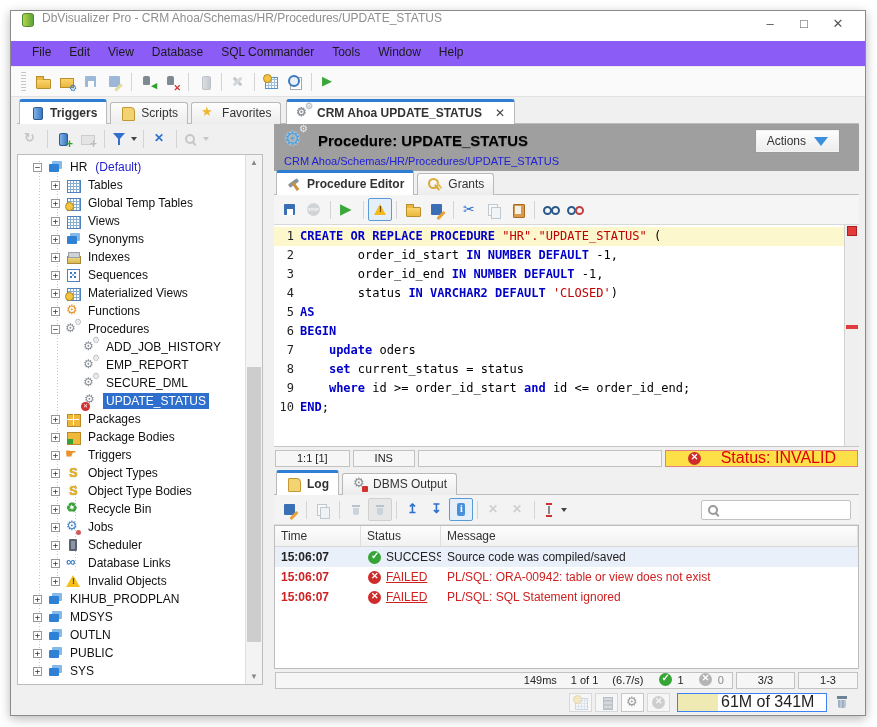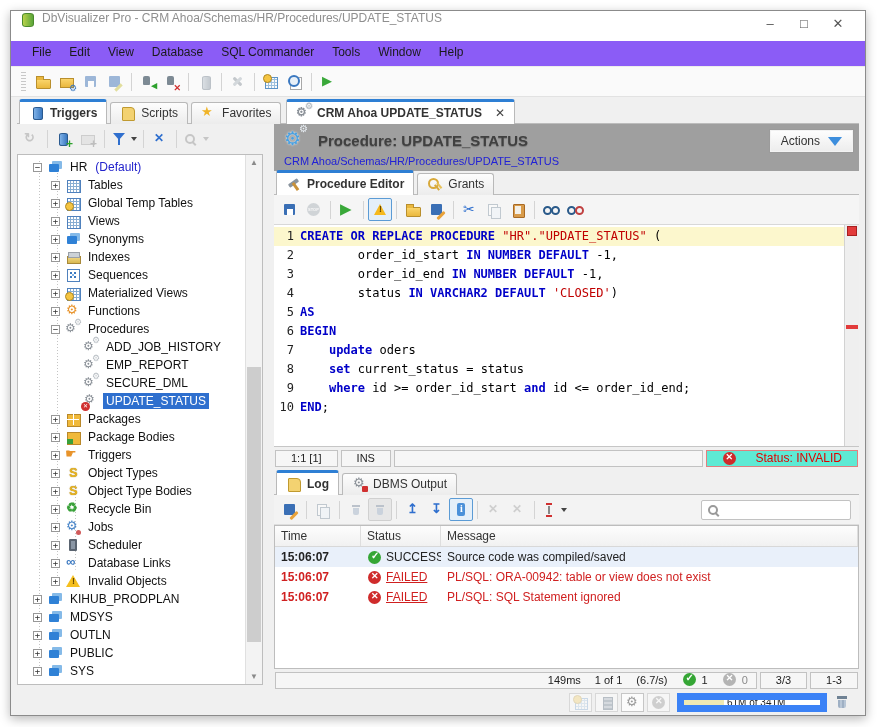--- a/index.html
+++ b/index.html
@@ -56,43 +56,43 @@
   .tree-row.selected .tlabel{background:#2e6fce;color:#fff}
   .suffix{color:#2222cc;margin-left:5px}
   .vscroll{width:17px;background:#f3f3f3;border-left:1px solid #e0e0e0;position:relative;flex:none}
   .vs-up,.vs-down{position:absolute;left:0;right:0;height:15px;color:#8a8a8a;font-size:8px;text-align:center;line-height:15px}
   .vs-up{top:0}.vs-down{bottom:0}
   .vs-thumb{position:absolute;left:1px;right:1px;top:40%;height:52%;background:#cdcdcd}
 
   
   .obj-header{height:47px;background:#9f9f9f;padding:5px 8px 3px 10px;flex:none;position:relative}
   .obj-title-row{display:flex;align-items:center;gap:8px}
-  .obj-title{color:#404040;font-weight:bold;font-size:15px;text-shadow:0 1px 1px rgba(0,0,0,.25)}
+  .obj-title{color:#000000;font-weight:bold;font-size:15px;text-shadow:0 1px 1px rgba(0,0,0,.25)}
   .breadcrumb{color:#2121d6;font-size:11px;margin-top:4px}
-  .actions-btn{position:absolute;right:6px;top:6px;background:linear-gradient(#fdfdfd,#ededed);border:1px solid #f2f2f2;
+  .actions-btn{position:absolute;right:20px;top:6px;background:linear-gradient(#fdfdfd,#ededed);border:1px solid #f2f2f2;
     outline:1px solid #9b9b9b;padding:3px 10px;display:flex;align-items:center;gap:8px;color:#333}
   .actions-caret{width:0;height:0;border-left:7px solid transparent;border-right:7px solid transparent;border-top:9px solid #3d8edd}
 
   
   .ed-toolbar{height:30px;background:#f5f5f5;display:flex;align-items:center;padding:0 4px;flex:none;border-bottom:1px solid #d8d8d8}
   .code-wrap{flex:none;height:222px;background:#fff;display:flex;border-bottom:1px solid #c6c6c6;position:relative}
   .codelines{flex:1;font-family:"DejaVu Sans Mono",monospace;font-size:12px;line-height:19px;padding-top:2px;white-space:pre;overflow:hidden}
   .cl{height:19px;display:flex}
   .cl.cur{background:#fcf7cd}
   .ln{display:inline-block;width:20px;text-align:right;margin-right:6px;color:#222;flex:none}
   .kw{color:#0000c8;font-weight:bold}.st{color:#c00000}.pl{color:#000}
   .sq{text-decoration-style:wavy;text-decoration-color:#e03030;text-decoration-thickness:1px;text-underline-offset:2px}
   .err-stripe{width:15px;flex:none;background:#efefef;border-left:1px solid #d2d2d2;position:relative}
   .err-top{position:absolute;top:1px;left:2px;width:10px;height:10px;background:#e23b3b;border:1px solid #a82020}
   .err-mark{position:absolute;top:100px;left:1px;width:12px;height:4px;background:#e23b3b}
 
   .ed-status{height:22px;display:flex;align-items:center;gap:3px;padding:2px 1px;background:#f0f0f0;flex:none}
-  .sbox{border:1px solid #c2c2c2;background:#f6f6f6;height:17px;display:flex;align-items:center;padding:0 15px;font-size:11px;color:#222}
+  .sbox{border:1px solid #c2c2c2;background:#f6f6f6;height:17px;display:flex;align-items:center;padding:0 21px;font-size:11px;color:#222}
   .sbox.grow{flex:1}
-  .sbox.invalid{color:#e00000;gap:19px;background:#5eead4;border-color:#e08080;font-size:12px}
+  .sbox.invalid{color:#e00000;gap:19px;background:#fde047;border-color:#e08080;font-size:16px}
 
   
   .log-toolbar{height:30px;background:#f3f3f3;display:flex;align-items:center;padding:0 4px;flex:none;border-bottom:1px solid #dedede}
   .search{margin-left:auto;margin-right:4px;width:150px;height:20px;border:1px solid #c2c2c2;border-radius:2px;background:#fff;display:flex;align-items:center;padding:0 4px;gap:4px}
   .search input{border:none;outline:none;flex:1;min-width:0;font-size:11px;background:transparent}
   .log-table{flex:1;background:#fff;border:1px solid #bdbdbd;display:flex;flex-direction:column;min-height:0;overflow:hidden}
   .lt-head{display:flex;background:linear-gradient(#fdfdfd,#f1f1f1);border-bottom:1px solid #d8d8d8;color:#333;flex:none}
   .lt-head .c{padding:3px 6px;border-right:1px solid #dedede}
   .c-time{width:86px;flex:none}.c-status{width:80px;flex:none}.c-msg{flex:1;min-width:0}
   .lt-row{display:flex;height:20px;align-items:center;flex:none}
@@ -102,21 +102,21 @@
   .lt-row.error .time,.lt-row.error .slabel,.lt-row.error .msg{color:#d02020}
   .lt-row.error .slabel{text-decoration:underline}
   .log-status{height:22px;display:flex;align-items:center;gap:3px;padding:2px 1px;background:#f0f0f0;flex:none;font-size:11px}
   .ls-nums{display:flex;align-items:center;justify-content:flex-end;gap:14px;padding:0 8px}
   .cnt{display:flex;align-items:center;gap:4px}
 
   
   .statusbar{height:24px;flex:none;background:#f0f0f0;display:flex;align-items:center;justify-content:flex-end;gap:3px;padding:0 12px 2px}
   .mini-btn{width:23px;height:19px;border:1px solid #c6c6c6;background:#fbfbfb;display:flex;align-items:center;justify-content:center}
   .mini-btn.dis{opacity:.55}
-  .mem{width:150px;height:19px;border:7px solid #3b82f6;background:#fff;display:flex;align-items:center;font-size:10px;margin-left:4px;overflow:hidden}
+  .mem{width:150px;height:19px;border:1px solid #3b82f6;background:#fff;display:flex;align-items:center;font-size:16px;margin-left:4px;overflow:hidden}
   .mem-fill{width:40px;height:100%;background:#efe9b4;flex:none}
   .mem-text{padding-left:3px;white-space:nowrap}
 
   
   .ic,.ti{display:inline-block;width:16px;height:16px;position:relative;flex:none;font-style:normal}
   .ti{margin-right:4px}
   .ic::before,.ic::after,.ti::before,.ti::after{position:absolute}
 
   .ic-dbvis-logo::before{content:"";left:3px;top:2px;width:10px;height:12px;border-radius:4px/3px;background:linear-gradient(90deg,#b8d24a,#5aa53a);border:1px solid #4a8a2a}
   .ic-open-file::before,.ic-open::before{content:"";left:1px;top:5px;width:13px;height:8px;background:linear-gradient(#fad46b,#eab83e);border:1px solid #b98f2d;border-radius:1px}

